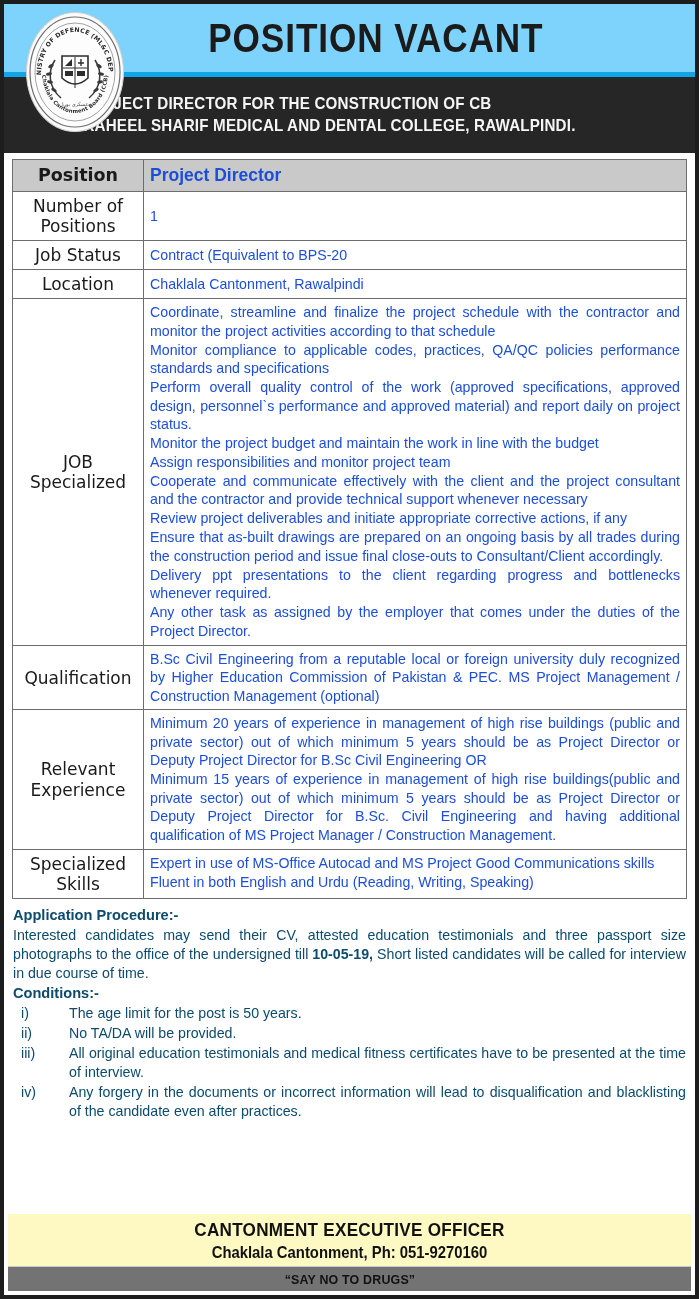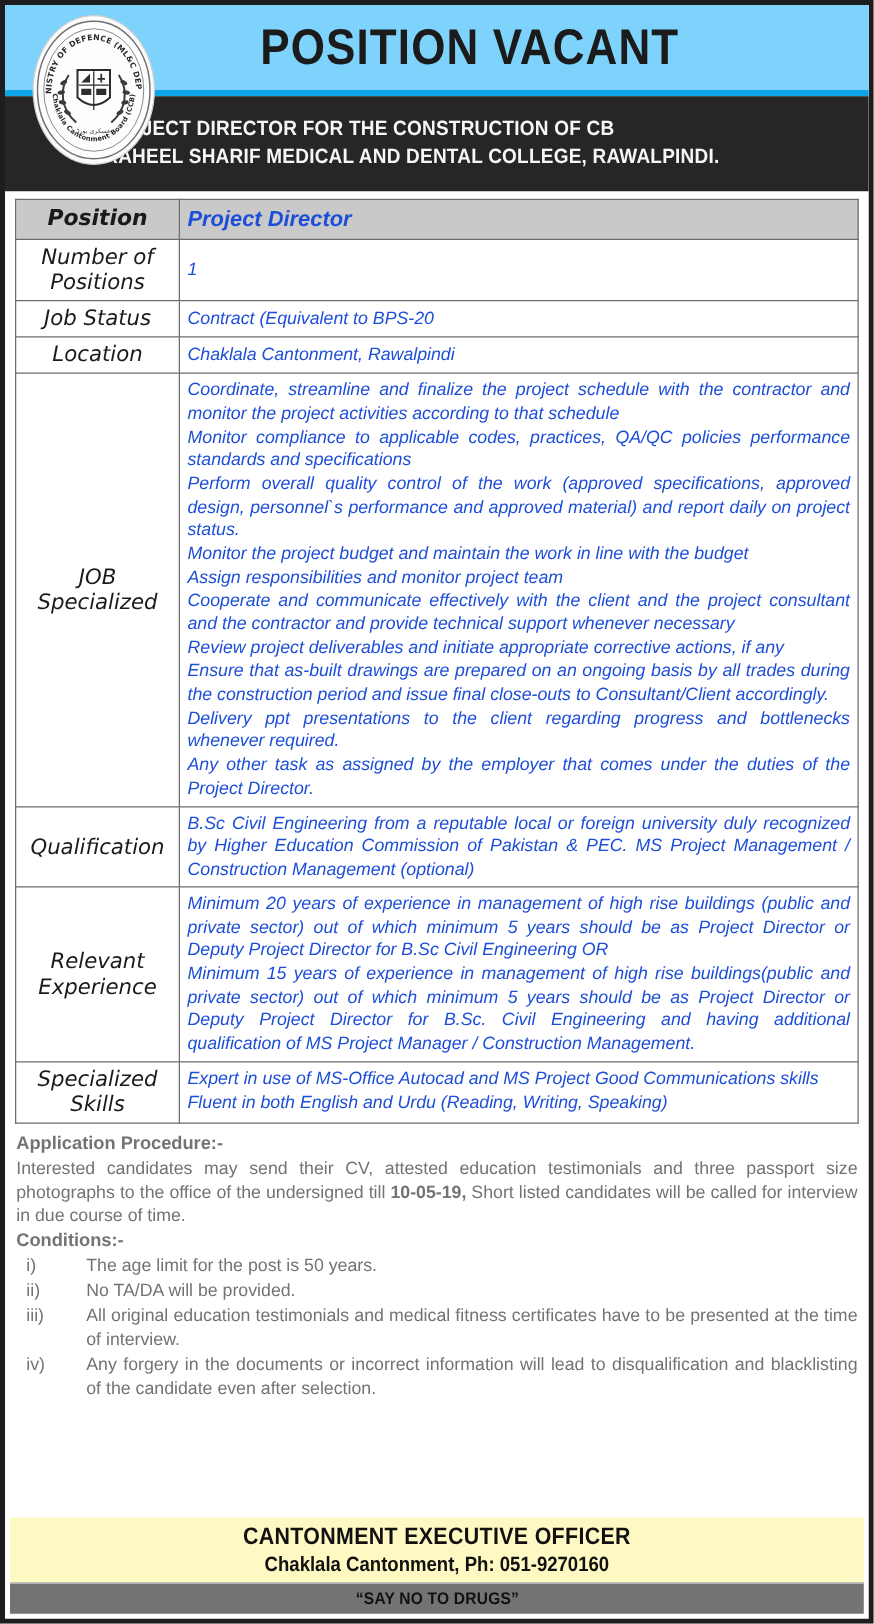--- a/index.html
+++ b/index.html
@@ -62,21 +62,21 @@
     width:96px;height:118px;
     border-radius:50%;
     background:#fbfbfb;
     border:1px solid #cfcfcf;
     z-index:5;
     display:flex;align-items:center;justify-content:center;
   }
   .seal svg{display:block;}
 
   
-  .tbl-wrap{padding:6px 8px 0 8px;font-style:italic;}
+  .tbl-wrap{padding:6px 8px 0 8px;}
   table.jobtbl{
     width:100%;
     border-collapse:collapse;
     table-layout:fixed;
   }
   table.jobtbl td{
     border:1px solid #6d6d6d;
     vertical-align:top;
     padding:4px 6px;
   }
@@ -107,21 +107,21 @@
   tr.head .lbl{font-size:17.5px;font-weight:bold;}
   tr.head .val{font-size:17.5px;font-weight:bold;}
 
   .mid{vertical-align:middle !important;}
 
   
   .lower{
     padding:7px 9px 0 9px;
     font-size:14.2px;
     line-height:1.33;
-    color:#737373;
+    color:#0c4a6e;
   }
   .lower .hd{font-weight:bold;font-size:14.6px;margin:0 0 1px 0;}
   .lower p{margin:0 0 1px 0;text-align:justify;}
   .lower b{font-weight:bold;}
 
   ol.conds{margin:0;padding:0;list-style:none;}
   ol.conds li{
     position:relative;
     padding-left:56px;
     margin:0 0 1px 0;
@@ -291,21 +291,21 @@
     <p class="hd">Application Procedure:-</p>
     <p>
       <span>Interested candidates may send their CV, attested education testimonials and three passport size photographs to the office of the undersigned till </span><b>10-05-19,</b><span> Short listed candidates will be called for interview in due course of time.</span>
     </p>
 
     <p class="hd">Conditions:-</p>
     <ol class="conds" id="cond-list">
         <li><span class="rn">i)</span><span>The age limit for the post is 50 years.</span></li>
         <li><span class="rn">ii)</span><span>No TA/DA will be provided.</span></li>
         <li><span class="rn">iii)</span><span>All original education testimonials and medical fitness certificates have to be presented at the time of interview.</span></li>
-        <li><span class="rn">iv)</span><span>Any forgery in the documents or incorrect information will lead to disqualification and blacklisting of the candidate even after selection.</span></li>
+        <li><span class="rn">iv)</span><span>Any forgery in the documents or incorrect information will lead to disqualification and blacklisting of the candidate even after practices.</span></li>
       </ol>
   </div>
 
   <div class="footer">
     <div class="foot-gray">
       <span class="l1">CANTONMENT EXECUTIVE OFFICER</span>
       <span class="l2">Chaklala Cantonment, Ph: 051-9270160</span>
     </div>
     <div class="foot-white">
       <span class="l3">“SAY NO TO DRUGS”</span>

